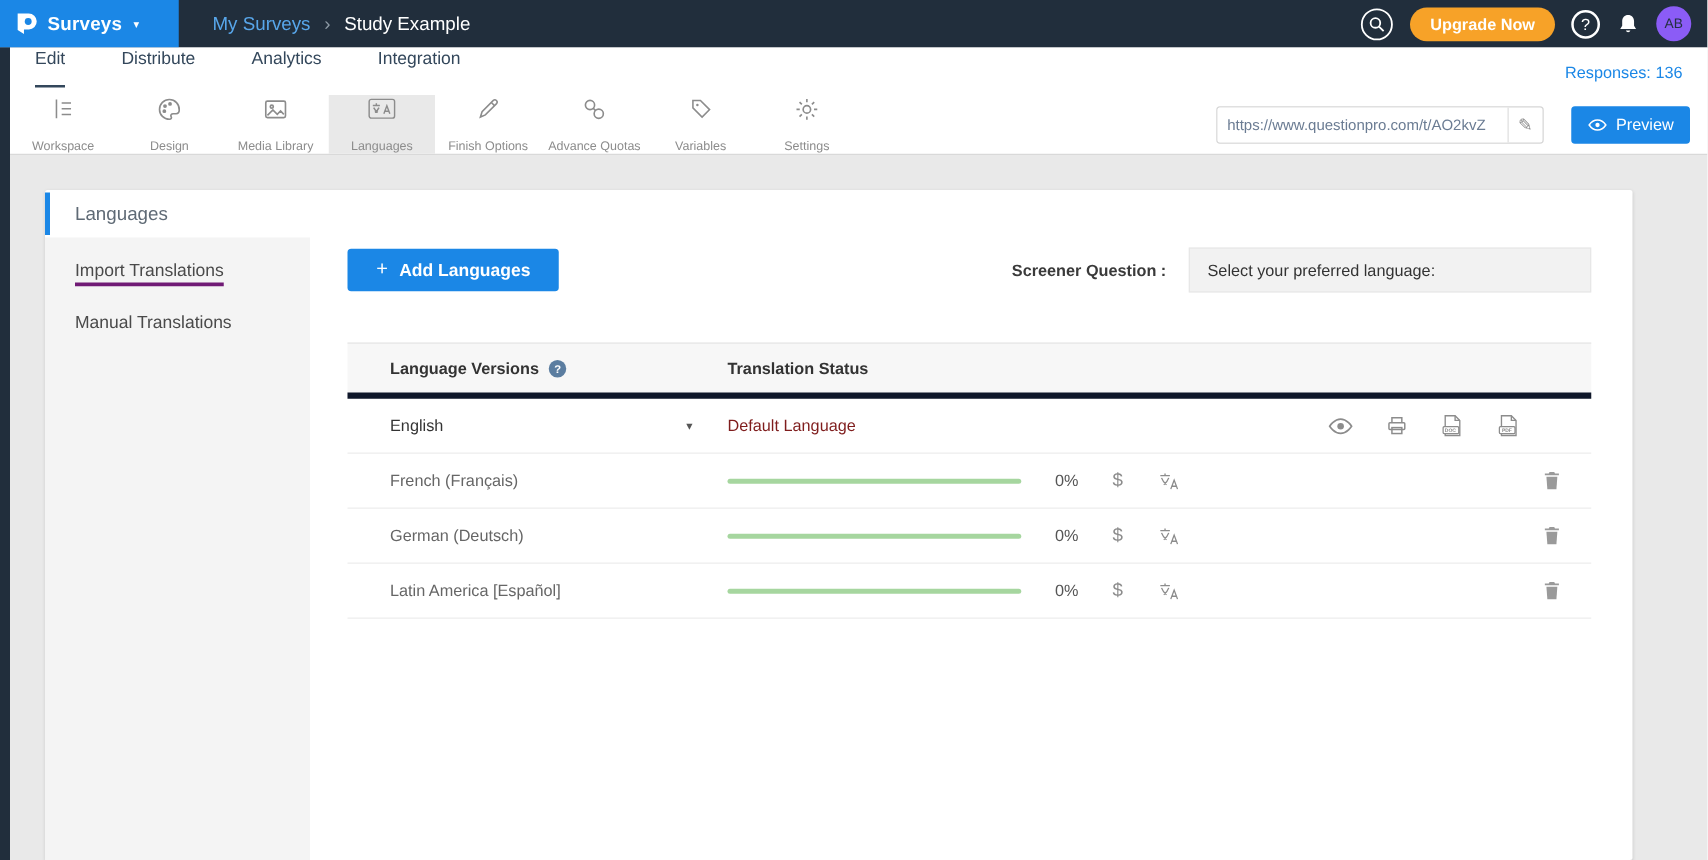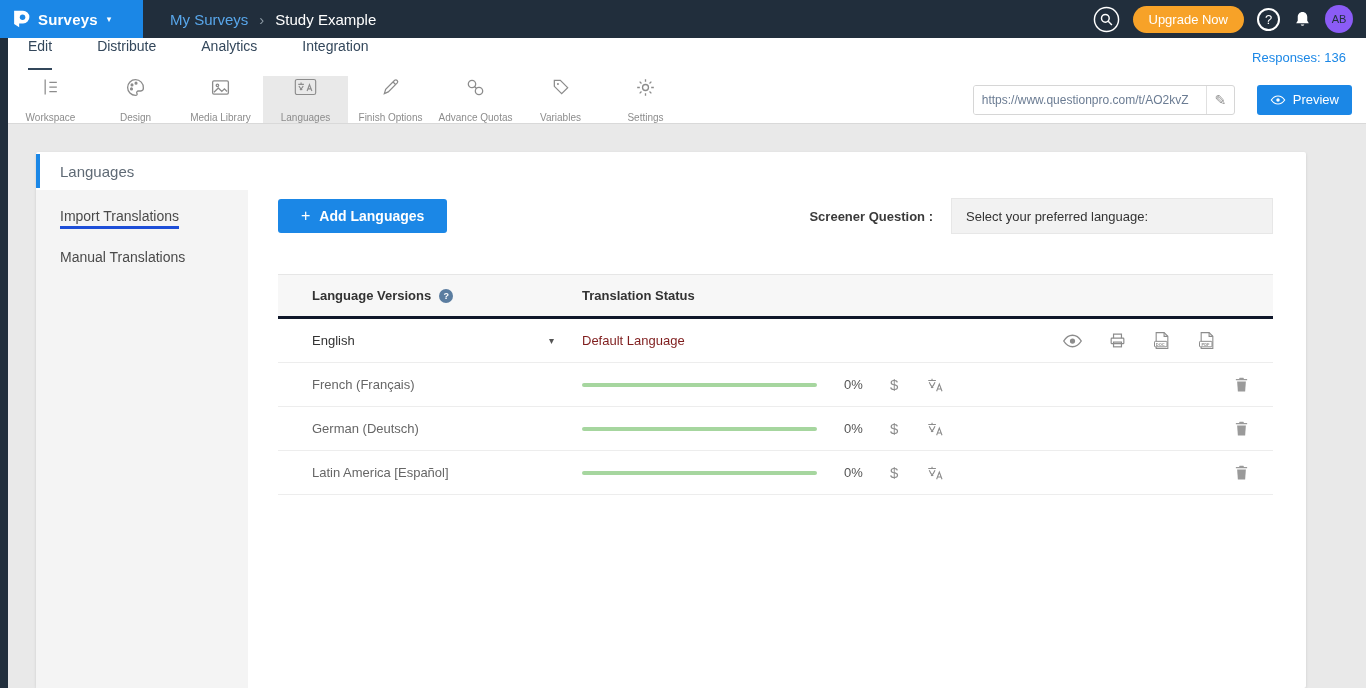--- a/index.html
+++ b/index.html
@@ -9,21 +9,21 @@
   .topbar{height:38px;background:#212e3c;display:flex;align-items:center}
   .logo-area{width:143px;height:38px;background:#1b87e6;display:flex;align-items:center;gap:6px;padding:0 8px 0 10px;cursor:pointer}
   .product-name{color:#fff;font-size:15px;font-weight:bold;letter-spacing:.2px}
   .logo-caret{color:#fff;font-size:9px;margin-left:3px}
   .breadcrumb{display:flex;align-items:center;gap:11px;margin-left:27px;font-size:15px}
   .bc-parent{color:#58a6ea;cursor:pointer}
   .bc-sep{color:#8d9aa5}
   .bc-current{color:#fff}
   .topbar-right{margin-left:auto;display:flex;align-items:center;gap:13px;padding-right:13px}
   .tb-iconbtn{display:flex;align-items:center;cursor:pointer}
-  .upgrade-btn{height:27px;padding:0 16px;border:none;border-radius:14px;background:#f7a228;color:#fff;font-size:13px;font-weight:normal;font-family:inherit;cursor:pointer}
+  .upgrade-btn{height:27px;padding:0 16px;border:none;border-radius:14px;background:#f7a228;color:#fff;font-size:13px;font-weight:bold;font-family:inherit;cursor:pointer}
   .help-circle{width:23px;height:23px;border:2px solid #fff;border-radius:50%;color:#fff;font-size:13px;display:flex;align-items:center;justify-content:center;cursor:pointer}
   .avatar{width:28px;height:28px;border-radius:50%;background:#8b5cf6;color:#233040;font-size:11px;font-weight:normal;display:flex;align-items:center;justify-content:center;cursor:pointer}
   
   .shell{display:flex;height:650px}
   .left-strip{width:8px;background:#212e3c;flex:none}
   .main-col{flex:1;display:flex;flex-direction:column;min-width:0}
   
   .tabbar{height:38px;background:#fff;display:flex;align-items:center;padding:0 20px;flex:none}
   .tab{height:100%;display:flex;margin-right:45px;font-size:14px;color:#33475b;cursor:pointer;position:relative}
   .tab.active::after{content:"";position:absolute;left:0;right:0;bottom:6px;height:2px;background:#33475b}
@@ -41,31 +41,31 @@
   .preview-btn{height:30px;padding:0 13px;background:#1b87e6;color:#ffffff;border:none;border-radius:3px;font-size:13px;display:flex;align-items:center;gap:7px;font-family:inherit;cursor:pointer}
   
   .content{flex:1;padding:28px 0 0 28px;min-height:0}
   .card{width:1270px;height:100%;background:#fff;border-radius:2px;box-shadow:0 1px 3px rgba(0,0,0,.12);display:flex;flex-direction:column}
   .card-header{height:38px;position:relative;display:flex;align-items:center;padding-left:24px;flex:none}
   .accent{position:absolute;left:0;top:2px;width:4px;height:34px;background:#1b87e6}
   .card-title{font-size:15px;color:#5f6a75}
   .card-body{flex:1;display:flex;min-height:0}
   .side{width:212px;background:#f4f4f4;padding-top:6px;flex:none}
   .side-item{padding:12px 10px 13px 24px;font-size:14px;color:#4a4a4a;cursor:pointer}
-  .red-underline{border-bottom:3px solid #1d4ed8;padding-bottom:2px}
+  .red-underline{border-bottom:3px solid #701a75;padding-bottom:2px}
   .main{flex:1;padding:8px 33px 0 30px;min-width:0}
   .main-top{display:flex;align-items:center}
   .add-btn{height:34px;padding:0 23px;background:#1b87e6;border:none;border-radius:3px;color:#fff;font-size:14px;font-weight:bold;display:flex;align-items:center;gap:9px;font-family:inherit;cursor:pointer}
   .plus{font-size:16px;font-weight:normal;line-height:1}
   .screener{margin-left:auto;display:flex;align-items:center;gap:18px}
   .screener-label{font-size:13px;color:#3a3a3a;font-weight:bold}
   .screener-select{width:322px;height:36px;background:#f2f2f2;border:1px solid #e7e7e7;display:flex;align-items:center;padding:0 14px;font-size:13px;color:#333;cursor:pointer}
   
   .table{margin-top:40px}
-  .t-header{height:45px;background:#f7f7f7;border-top:1px solid #e6e6e6;border-bottom:3px solid #0f172a;display:flex;align-items:center;font-size:13px;font-weight:bold;color:#333}
+  .t-header{height:45px;background:#f7f7f7;border-top:1px solid #e6e6e6;border-bottom:5px solid #0f172a;display:flex;align-items:center;font-size:13px;font-weight:bold;color:#333}
   .col1{width:304px;padding-left:34px;display:flex;align-items:center;flex:none}
   .help-badge{width:14px;height:14px;border-radius:50%;background:#5b7da0;color:#fff;font-size:9px;font-weight:bold;display:flex;align-items:center;justify-content:center;margin-left:8px;cursor:pointer}
   .t-row{height:44px;display:flex;align-items:center;border-bottom:1px solid #ededed;font-size:13px}
   .eng-col1{justify-content:space-between;padding-right:28px;color:#333;cursor:pointer}
   .caret{font-size:10px;color:#555}
   .default-cell{color:#7f1d1d}
   .doc-icons{margin-left:auto;display:flex;align-items:center;gap:25px;margin-right:56px}
   .doc-icons>span{cursor:pointer;display:flex}
   .lang-name{color:#666}
   .bar{width:235px;height:4px;border-radius:2px;background:#a6d69f;flex:none}

